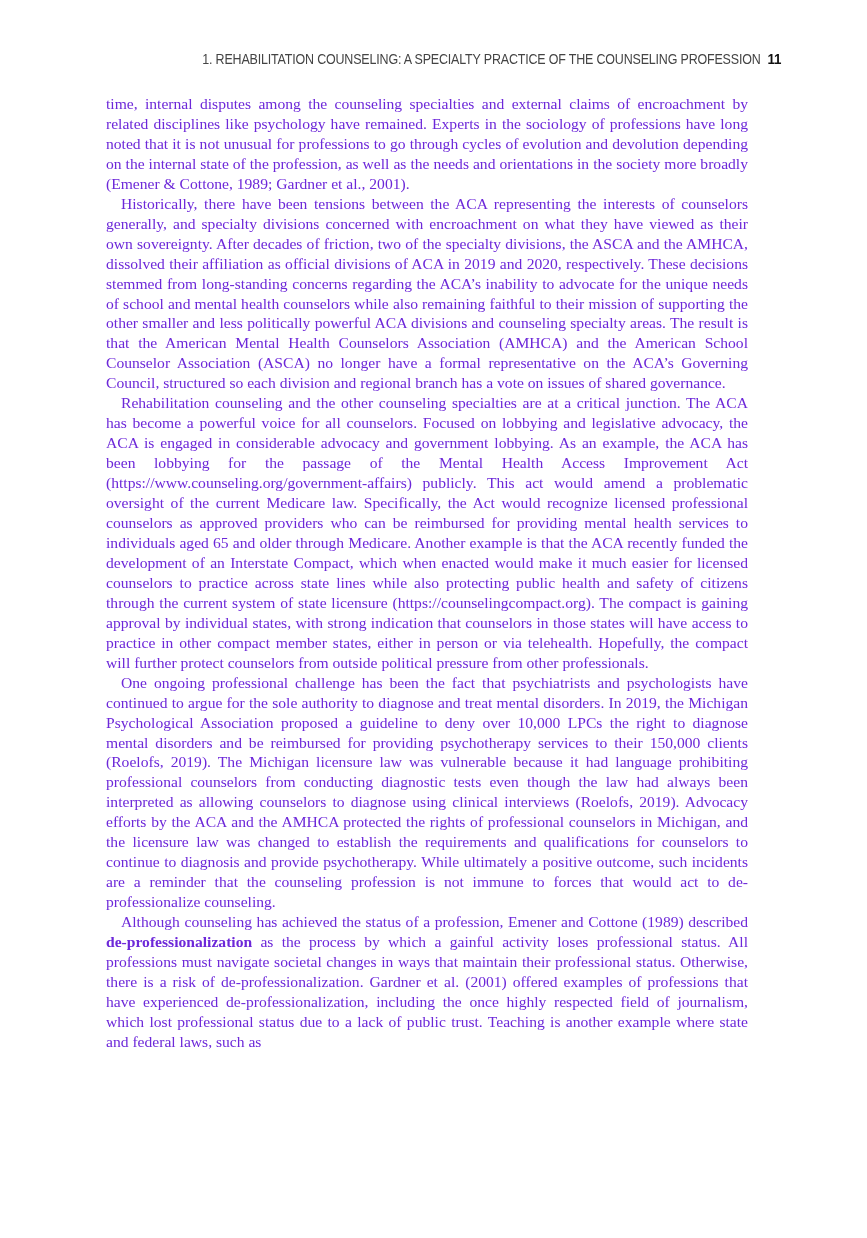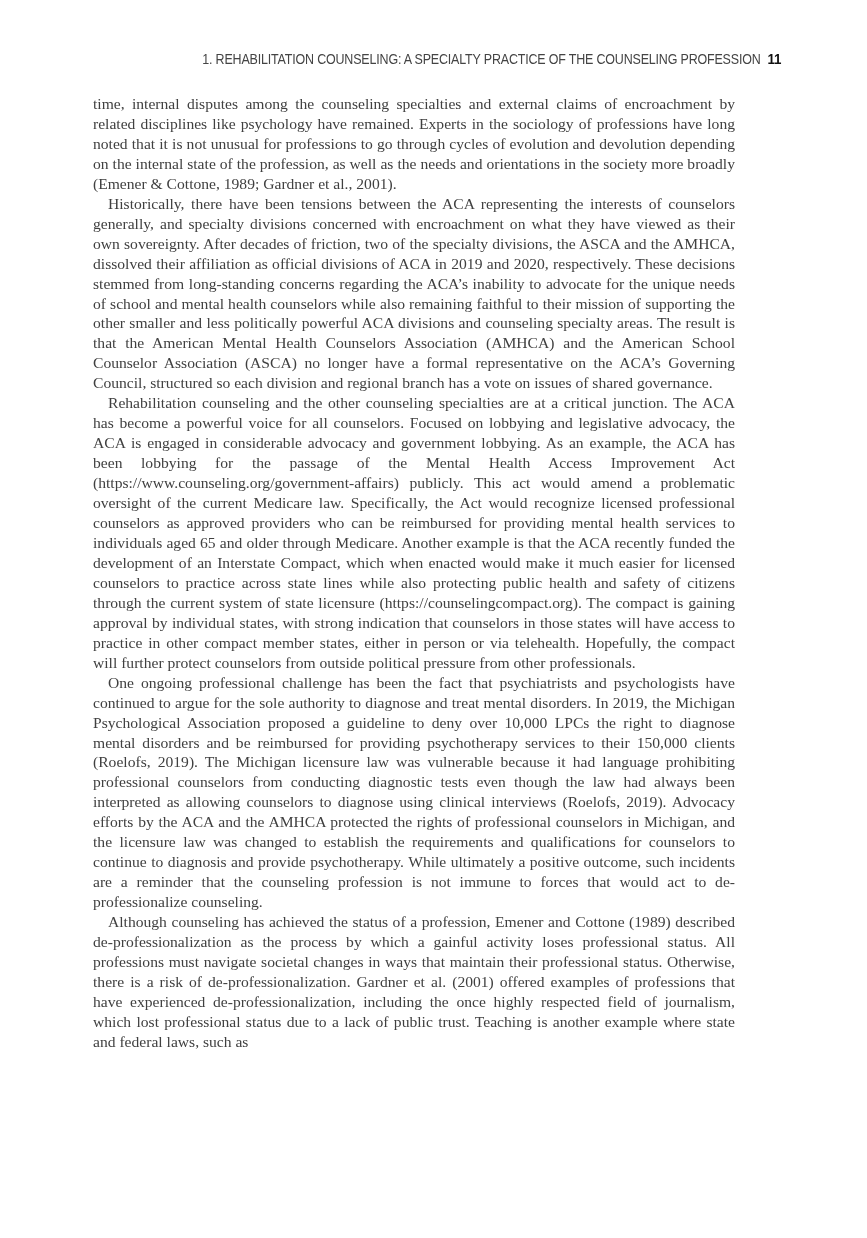--- a/index.html
+++ b/index.html
@@ -30,38 +30,38 @@
     }
     .running-head .folio {
       font-weight: bold;
       color: #111111;
       margin-left: 8px;
       font-size: 15.5px;
     }
     .body-text {
       position: absolute;
       top: 94px;
-      left: 93px;
+      left: 106px;
       width: 642px;
       font-family: "Liberation Serif", "DejaVu Serif", serif;
       font-size: 15.6px;
       line-height: 19.95px;
-      color: #404040;
+      color: #6d28d9;
       text-align: justify;
       hyphens: manual;
     }
     .body-text p {
       margin: 0;
       text-indent: 15px;
     }
     .body-text p.cont {
       text-indent: 0;
     }
     .body-text b {
-      font-weight: normal;
+      font-weight: bold;
     }
   </style>
 </head>
 <body>
 
 <header class="running-head">
   <span class="title">1. REHABILITATION COUNSELING: A SPECIALTY PRACTICE OF THE COUNSELING PROFESSION</span><span class="folio">11</span>
 </header>
 
 <main class="body-text">

